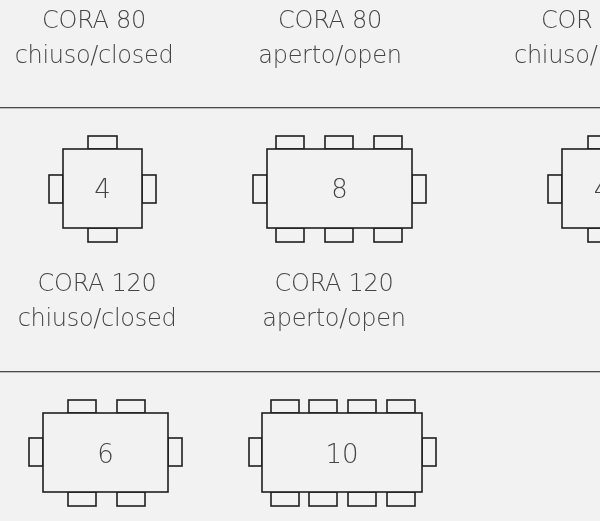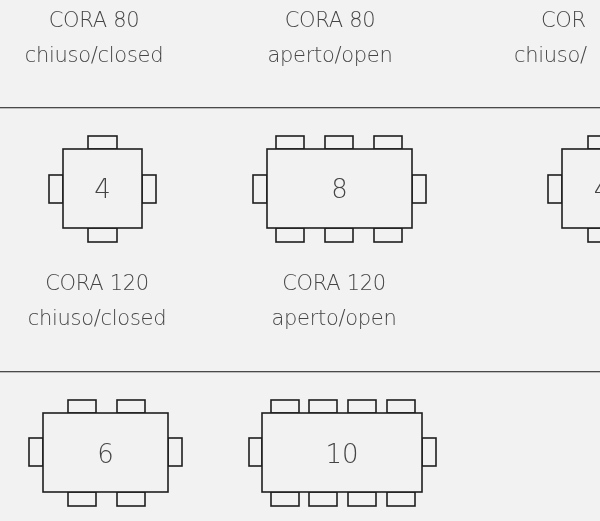--- a/index.html
+++ b/index.html
@@ -10,21 +10,21 @@
   }
   body {
     position: relative;
     font-family: "DejaVu Sans", sans-serif;
     color: #454545;
   }
   .label {
     position: absolute;
     text-align: center;
     white-space: nowrap;
-    font-size: 21px;
+    font-size: 24px;
     line-height: 35px;
     font-weight: 300;
     letter-spacing: -0.3px;
   }
   .label div { white-space: nowrap; }
   .divider {
     position: absolute;
     left: 0; width: 600px; height: 1px;
     background: #4a4a4a;
     border-bottom: 1px solid #bdbdbd;

